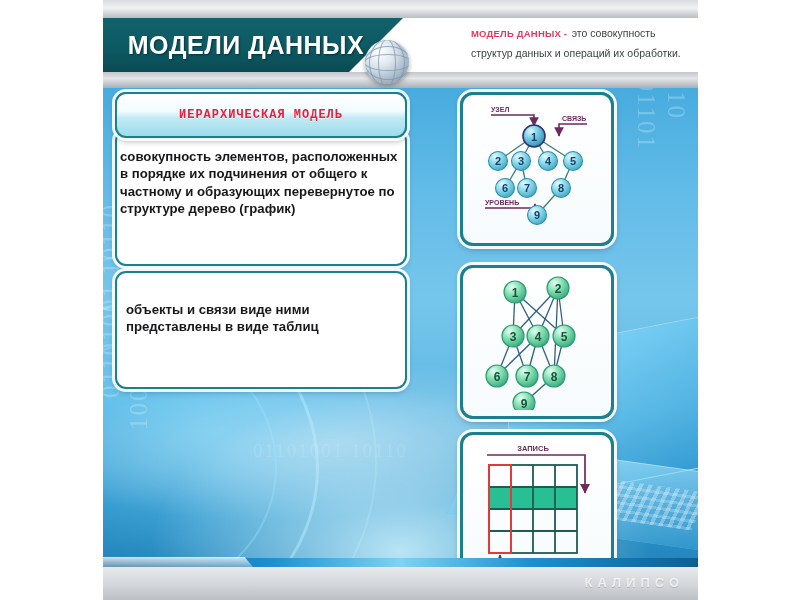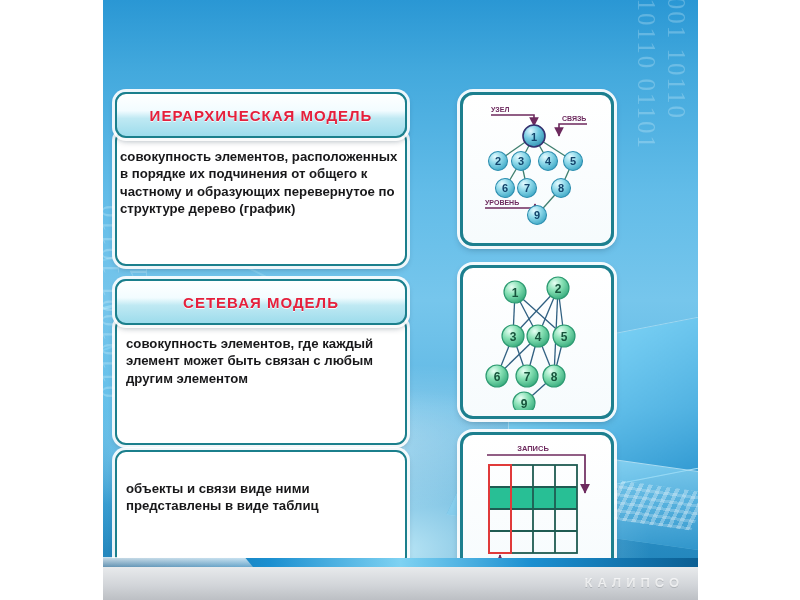--- a/index.html
+++ b/index.html
@@ -73,22 +73,22 @@
   .col-left{position:absolute;left:12px;top:4px;width:292px;}
   .col-right{position:absolute;left:357px;top:4px;width:148px;}
 
   
   .card{position:relative;margin-bottom:13px;}
   .card-title{position:relative;height:42px;border-radius:11px;
     border:2px solid #1b7f8c;
     background:linear-gradient(180deg,#ffffff 0%,#f2fcff 40%,#bfe9f3 58%,#9ddcec 100%);
     box-shadow:0 0 0 3px rgba(255,255,255,.9),0 3px 6px rgba(0,30,50,.35);
     display:flex;align-items:center;justify-content:center;z-index:2;}
-  .card-title span{color:#e5203c;font-size:15px;font-weight:bold;letter-spacing:1px;
-    text-shadow:0 1px 0 rgba(255,255,255,.8);}
+  .card-title span{color:#e5203c;font-size:12px;font-weight:bold;letter-spacing:1px;
+    text-shadow:0 1px 0 rgba(255,255,255,.8);font-family:Liberation Mono, monospace;}
   .card-body{position:relative;margin-top:-8px;border-radius:11px;border:2px solid #1b7f8c;
     background:#ffffff;box-shadow:0 0 0 3px rgba(255,255,255,.9),0 3px 6px rgba(0,30,50,.3);
     padding:16px 3px 12px;}
   .card-body p{margin:0;color:#18181a;font-size:13.2px;font-weight:bold;line-height:1.32;}
   .h-body{min-height:104px;}
   .n-body{min-height:96px;}
   .r-body{min-height:86px;}
   .n-body p,.r-body p{padding-left:6px;}
   .r-body p{padding-top:12px;}
 
@@ -127,42 +127,52 @@
     <div class="screen"></div>
     <div class="base"></div>
     <div class="keys"></div>
   </div>
   <div class="binary b1">01101001 10110</div>
   <div class="binary b2">10010110 01101</div>
   <div class="binary b3">01101001 10110</div>
   <div class="binary b4">10010110 01101</div>
   <div class="binary b5">01101001 10110</div>
 
+  <div class="hdr">
+    <div class="hdr-top"></div>
+    <div class="hdr-body">
+      <div class="hdr-teal"></div>
+      <div class="hdr-title">МОДЕЛИ ДАННЫХ</div>
+      <div class="globe">
+        <i class="m1"></i>
+          <i class="m2"></i>
+          <i class="p1"></i>
+          <i class="p2"></i>
+      </div>
+      <div class="hdr-note">
+        <span class="lead">МОДЕЛЬ ДАННЫХ -</span>
+        <span class="body">это совокупность структур данных и операций их обработки.</span>
+      </div>
+    </div>
+    <div class="hdr-bar"></div>
+  </div>
 
   <div class="stage">
 
     <div class="col-left">
 
       <div class="card">
         <div class="card-title">
           <span>ИЕРАРХИЧЕСКАЯ  МОДЕЛЬ</span>
         </div>
         <div class="card-body h-body">
           <p>совокупность элементов, расположенных в порядке их подчинения от общего к частному и образующих перевернутое по структуре дерево (график)</p>
         </div>
       </div>
 
-      <div class="card">
-        <div class="card-title">
-          <span>СЕТЕВАЯ  МОДЕЛЬ</span>
-        </div>
-        <div class="card-body n-body">
-          <p>совокупность элементов, где каждый элемент может быть связан с любым другим элементом</p>
-        </div>
-      </div>
 
       <div class="card">
         <div class="card-body r-body">
           <p>объекты и связи виде ними представлены в виде таблиц</p>
         </div>
       </div>
 
     </div>
 
     <div class="col-right">

